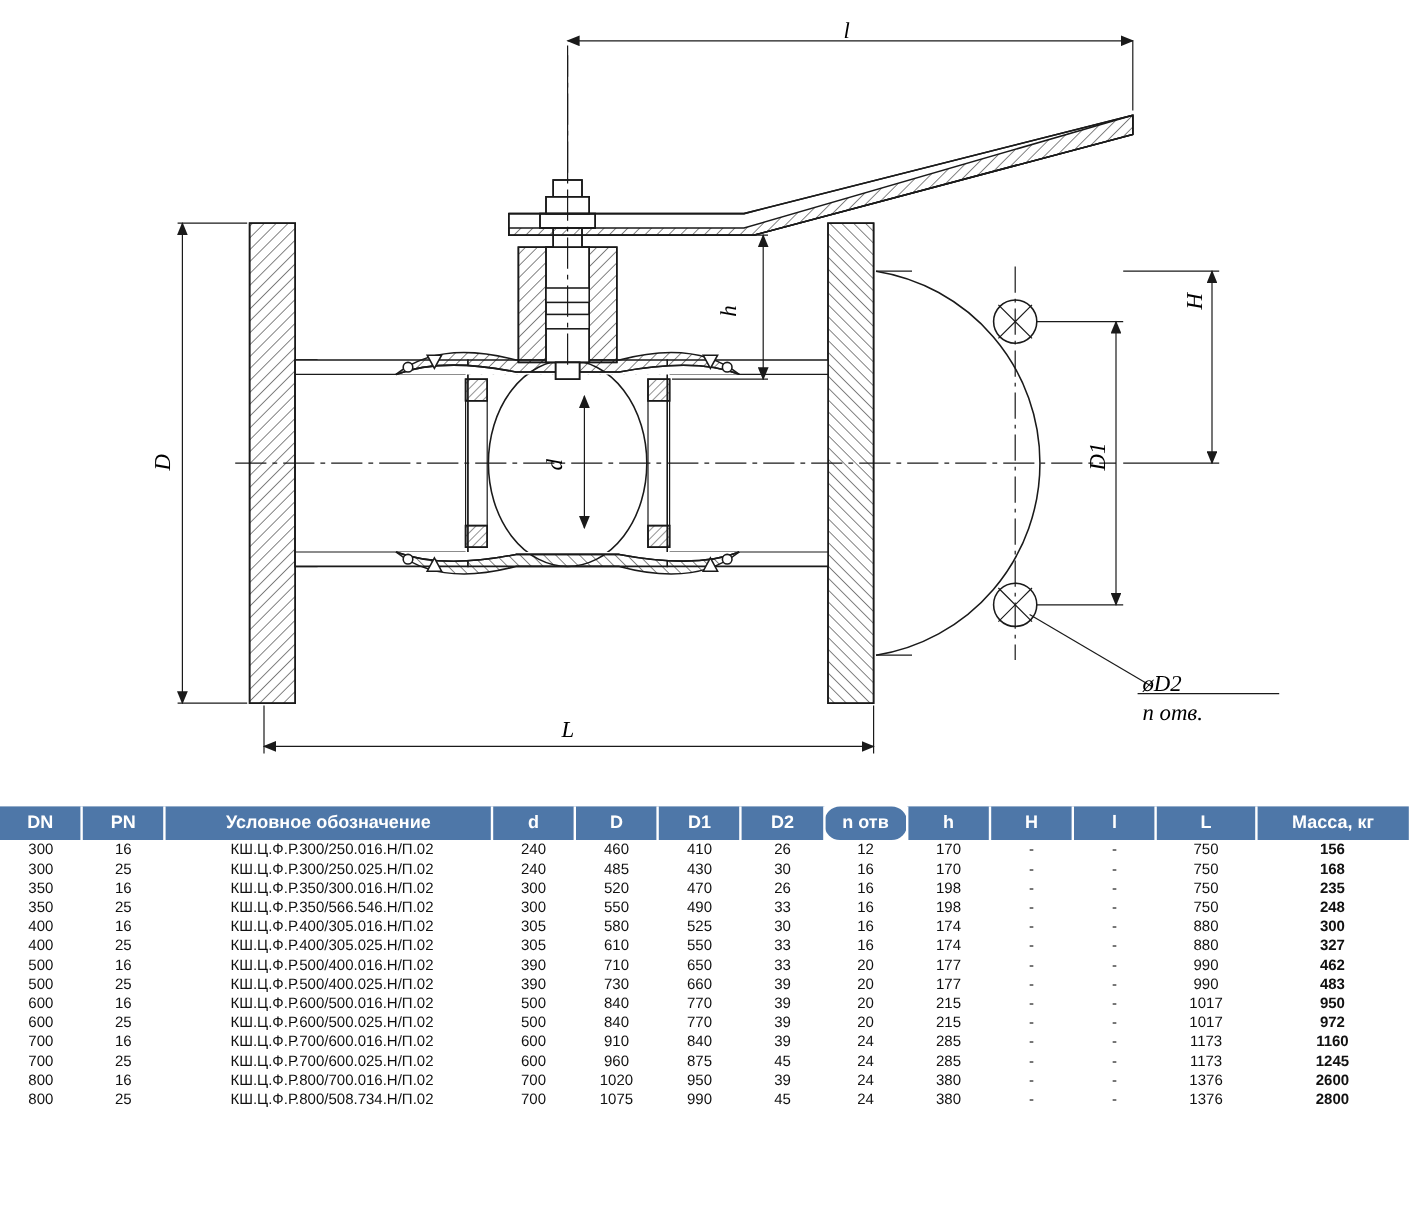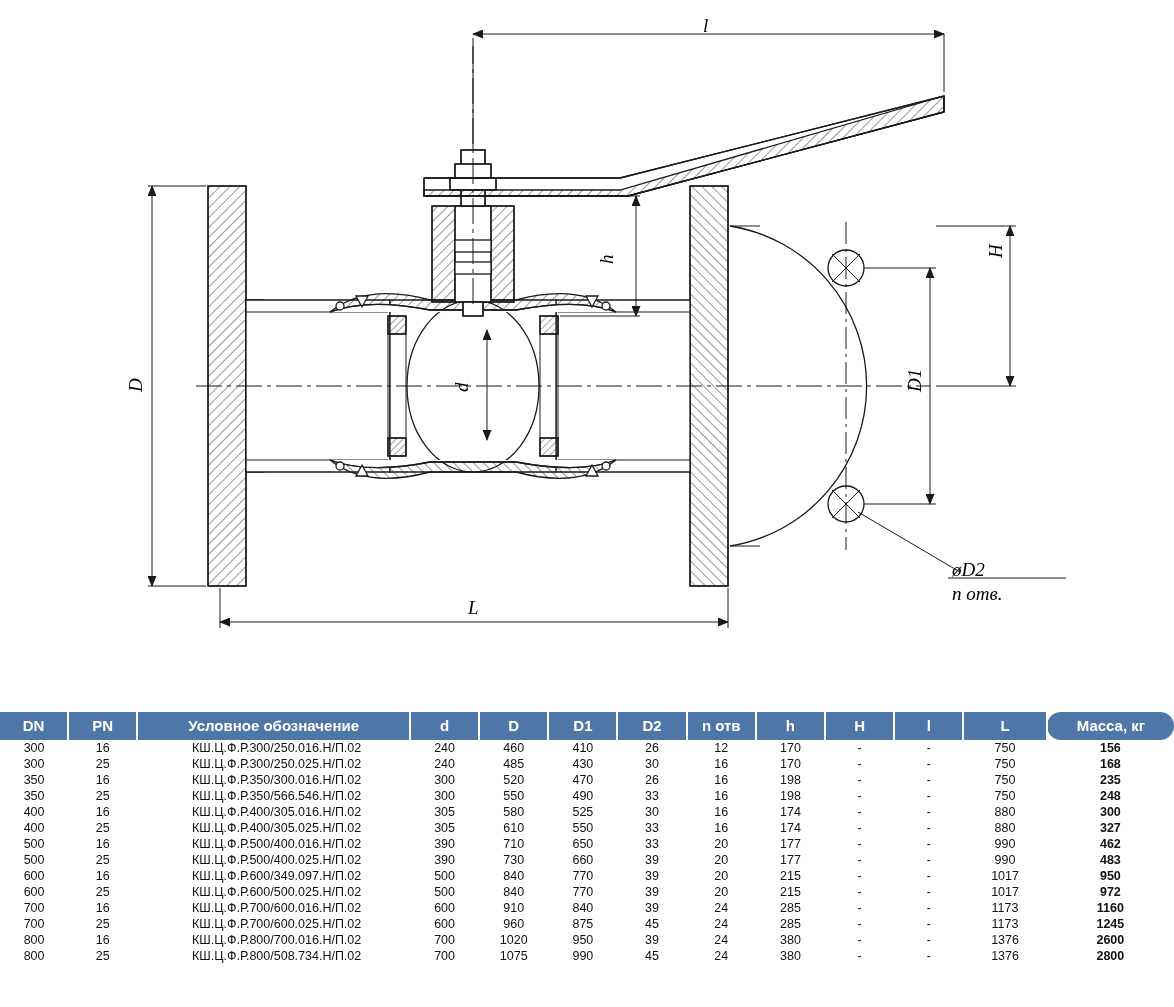--- a/index.html
+++ b/index.html
@@ -26,54 +26,53 @@
   .tbl-wrap {
     position: absolute;
     top: 672px;
     left: 0;
     width: 1174px;
   }
   table.spec {
     border-collapse: collapse;
     width: 1174px;
     font-size: 13px;
-    margin-top: 40px;
   }
   table.spec thead th {
     background: #4e77a8;
     color: #ffffff;
     font-weight: bold;
     font-size: 15px;
     padding: 5px 2px 6px 2px;
     border-left: 2px solid #0c4a6e;
     border-right: 2px solid #ffffff;
     text-align: center;
     white-space: nowrap;
   }
   table.spec thead th:first-child { border-left: none; }
-  table.spec thead th:last-child { border-right: none; border-radius: 14px; }
+  table.spec thead th:last-child { border-right: none; }
   table.spec tbody td {
     text-align: center;
     padding: 1px 2px;
     font-size: 12.5px;
     color: #111111;
     white-space: nowrap;
   }
   table.spec tbody td.desig {
     text-align: center;
     padding-left: 8px;
   }
   .col-dn { width: 62px; }
   .col-pn { width: 62px; }
   .col-desig { width: 258px; }
   .col-d { width: 62px; }
   .col-bigd { width: 62px; }
   .col-d1 { width: 62px; }
   .col-d2 { width: 62px; }
-  .col-notv { width: 62px; }
+  .col-notv { width: 62px; border-radius: 13px; }
   .col-h { width: 62px; }
   .col-bigh { width: 62px; }
   .col-i { width: 62px; }
   .col-l { width: 76px; }
   .col-mass { width: 120px; font-weight: bold; }
 
   
   .lbl {
     font-family: "Liberation Serif", serif;
     font-style: italic;
@@ -405,21 +404,21 @@
           <td class="col-notv">20</td>
           <td class="col-h">177</td>
           <td class="col-bigh">-</td>
           <td class="col-i">-</td>
           <td class="col-l">990</td>
           <td class="col-mass">483</td>
         </tr>
         <tr>
           <td class="col-dn">600</td>
           <td class="col-pn">16</td>
-          <td class="col-desig desig">КШ.Ц.Ф.Р.600/349.097.Н/П.02</td>
+          <td class="col-desig desig">КШ.Ц.Ф.Р.600/500.016.Н/П.02</td>
           <td class="col-d">500</td>
           <td class="col-bigd">840</td>
           <td class="col-d1">770</td>
           <td class="col-d2">39</td>
           <td class="col-notv">20</td>
           <td class="col-h">215</td>
           <td class="col-bigh">-</td>
           <td class="col-i">-</td>
           <td class="col-l">1017</td>
           <td class="col-mass">950</td>

